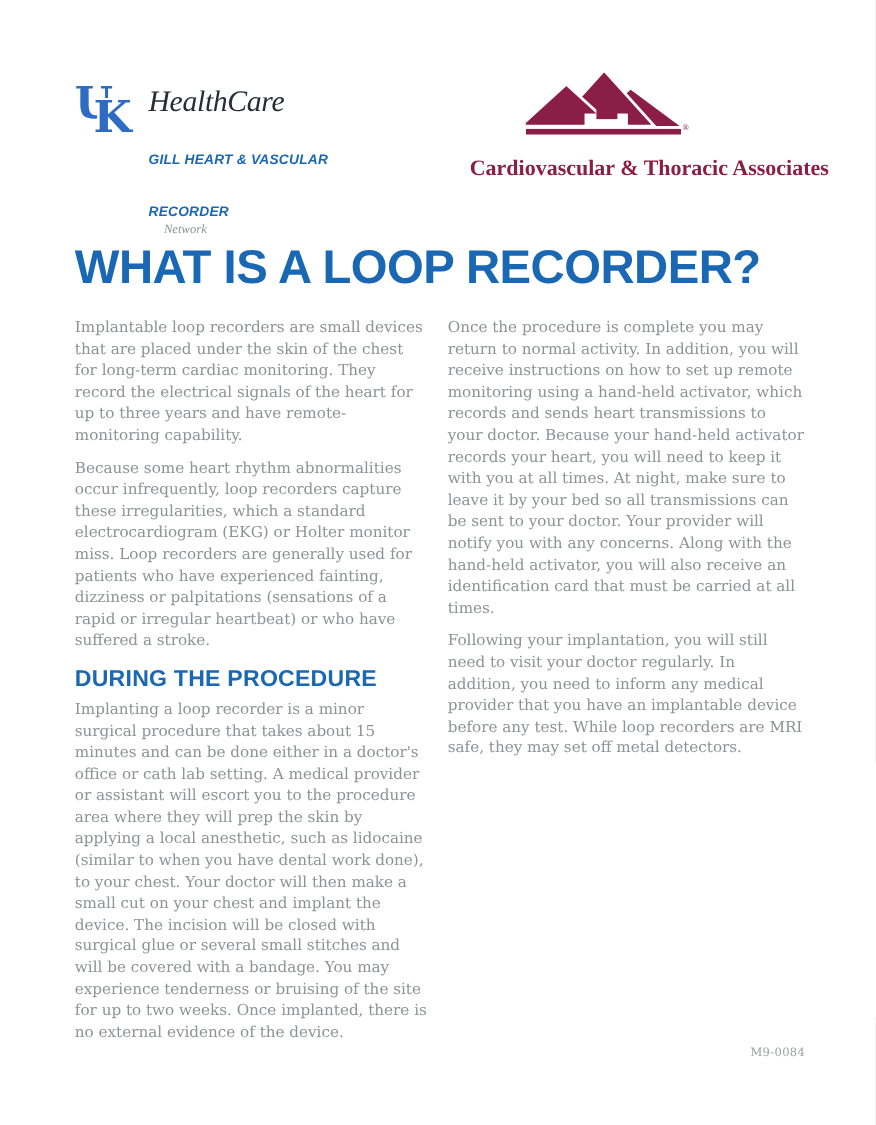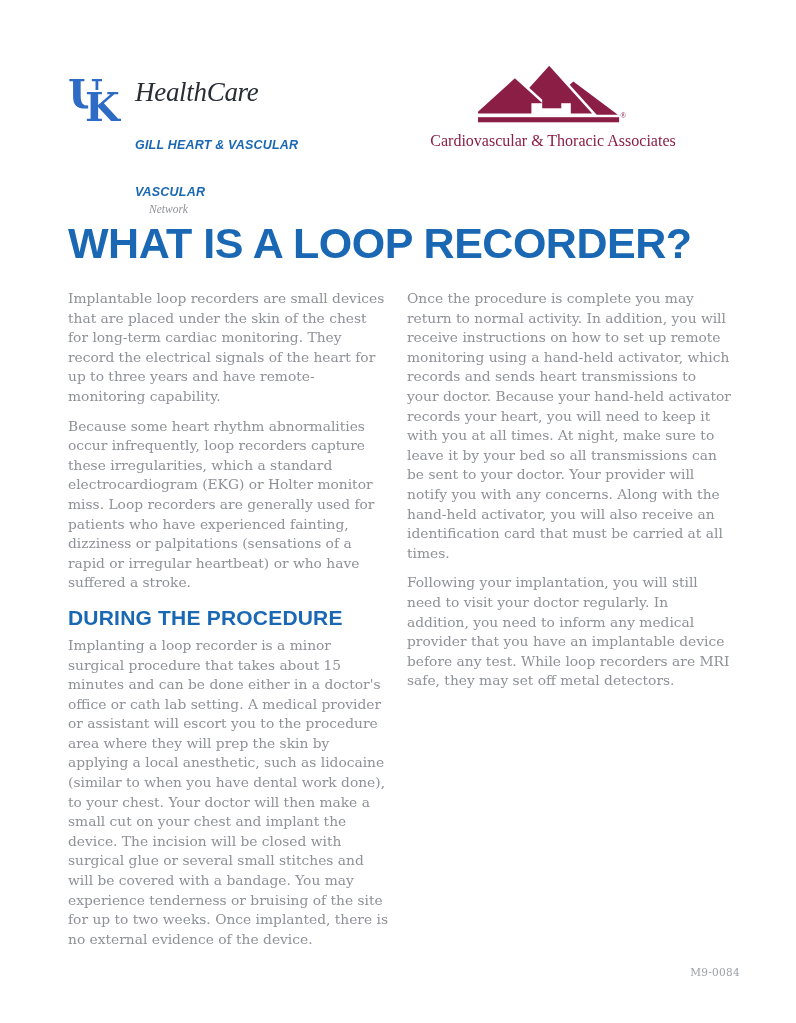--- a/index.html
+++ b/index.html
@@ -40,22 +40,22 @@
     font-family:"Liberation Serif",serif;
     font-size:11.5px;color:#8f9296;margin-top:4px;margin-left:14px;
   }
   .arh-logo{position:absolute;left:359px;top:0;width:252px;text-align:center;color:#8b1e44;}
   .arh-mountains{display:block;margin:0 auto;width:150px;height:auto;}
   .arh-name{
     font-size:42px;font-weight:bold;line-height:40px;
     letter-spacing:7px;text-indent:7px;margin-top:0px;color:#8b1e44;
   }
   .arh-tagline{
-    font-family:"Liberation Serif",serif;font-weight:normal;
-    font-size:16px;margin-top:3px;white-space:nowrap;color:#8b1e44;
+    font-family:"Liberation Serif",serif;font-weight:bold;
+    font-size:20px;margin-top:13px;white-space:nowrap;color:#8b1e44;
   }
   
   .doc-title{
     margin:42px 0 0 0;
     font-size:43px;line-height:46px;font-weight:bold;
     color:#1a68b4;letter-spacing:-0.5px;white-space:nowrap;
   }
   
   .columns{display:flex;gap:17px;margin-top:23px;}
   .col{box-sizing:border-box;}
@@ -66,41 +66,41 @@
     font-size:13.8px;line-height:19.6px;
     color:#8e9196;margin:0 0 10px 0;
   }
   .col h2{
     font-size:21px;line-height:24px;font-weight:bold;
     color:#1a68b4;margin:13px 0 6px 0;letter-spacing:0.2px;white-space:nowrap;
   }
   .col h2:first-child{margin-top:2px;}
   
   .doc-code{
-    position:absolute;top:951px;right:56px;
+    position:absolute;top:951px;right:64px;
     font-family:"DejaVu Serif",serif;
-    font-size:10.5px;color:#9ba0a4;letter-spacing:0.3px;margin-top:15px;
+    font-size:10.5px;color:#9ba0a4;letter-spacing:0.3px;
   }
 </style>
 </head>
 <body>
 
 <div class="page">
 
   <div class="logo-row">
 
     <div class="uk-logo">
       <div class="uk-mark">
         <span class="u">U</span>
         <span class="k">K</span>
       </div>
       <div class="uk-text">
         <div class="uk-healthcare">HealthCare</div>
         <div class="uk-institute">GILL HEART &amp; VASCULAR</div>
-        <div class="uk-institute">VASCULAR</div>
+        <div class="uk-institute">RECORDER</div>
         <div class="uk-network">Network</div>
       </div>
     </div>
 
     <div class="arh-logo">
       <svg class="arh-mountains" viewBox="0 0 236 108" xmlns="http://www.w3.org/2000/svg">
         <g fill="#8b1e44">
           <polygon points="150,34 220,86 92,86"></polygon>
           <polygon points="112,6 184,86 40,86" stroke="#ffffff" stroke-width="4"></polygon>
           <polygon points="58,26 124,86 -8,86" stroke="#ffffff" stroke-width="4"></polygon>

